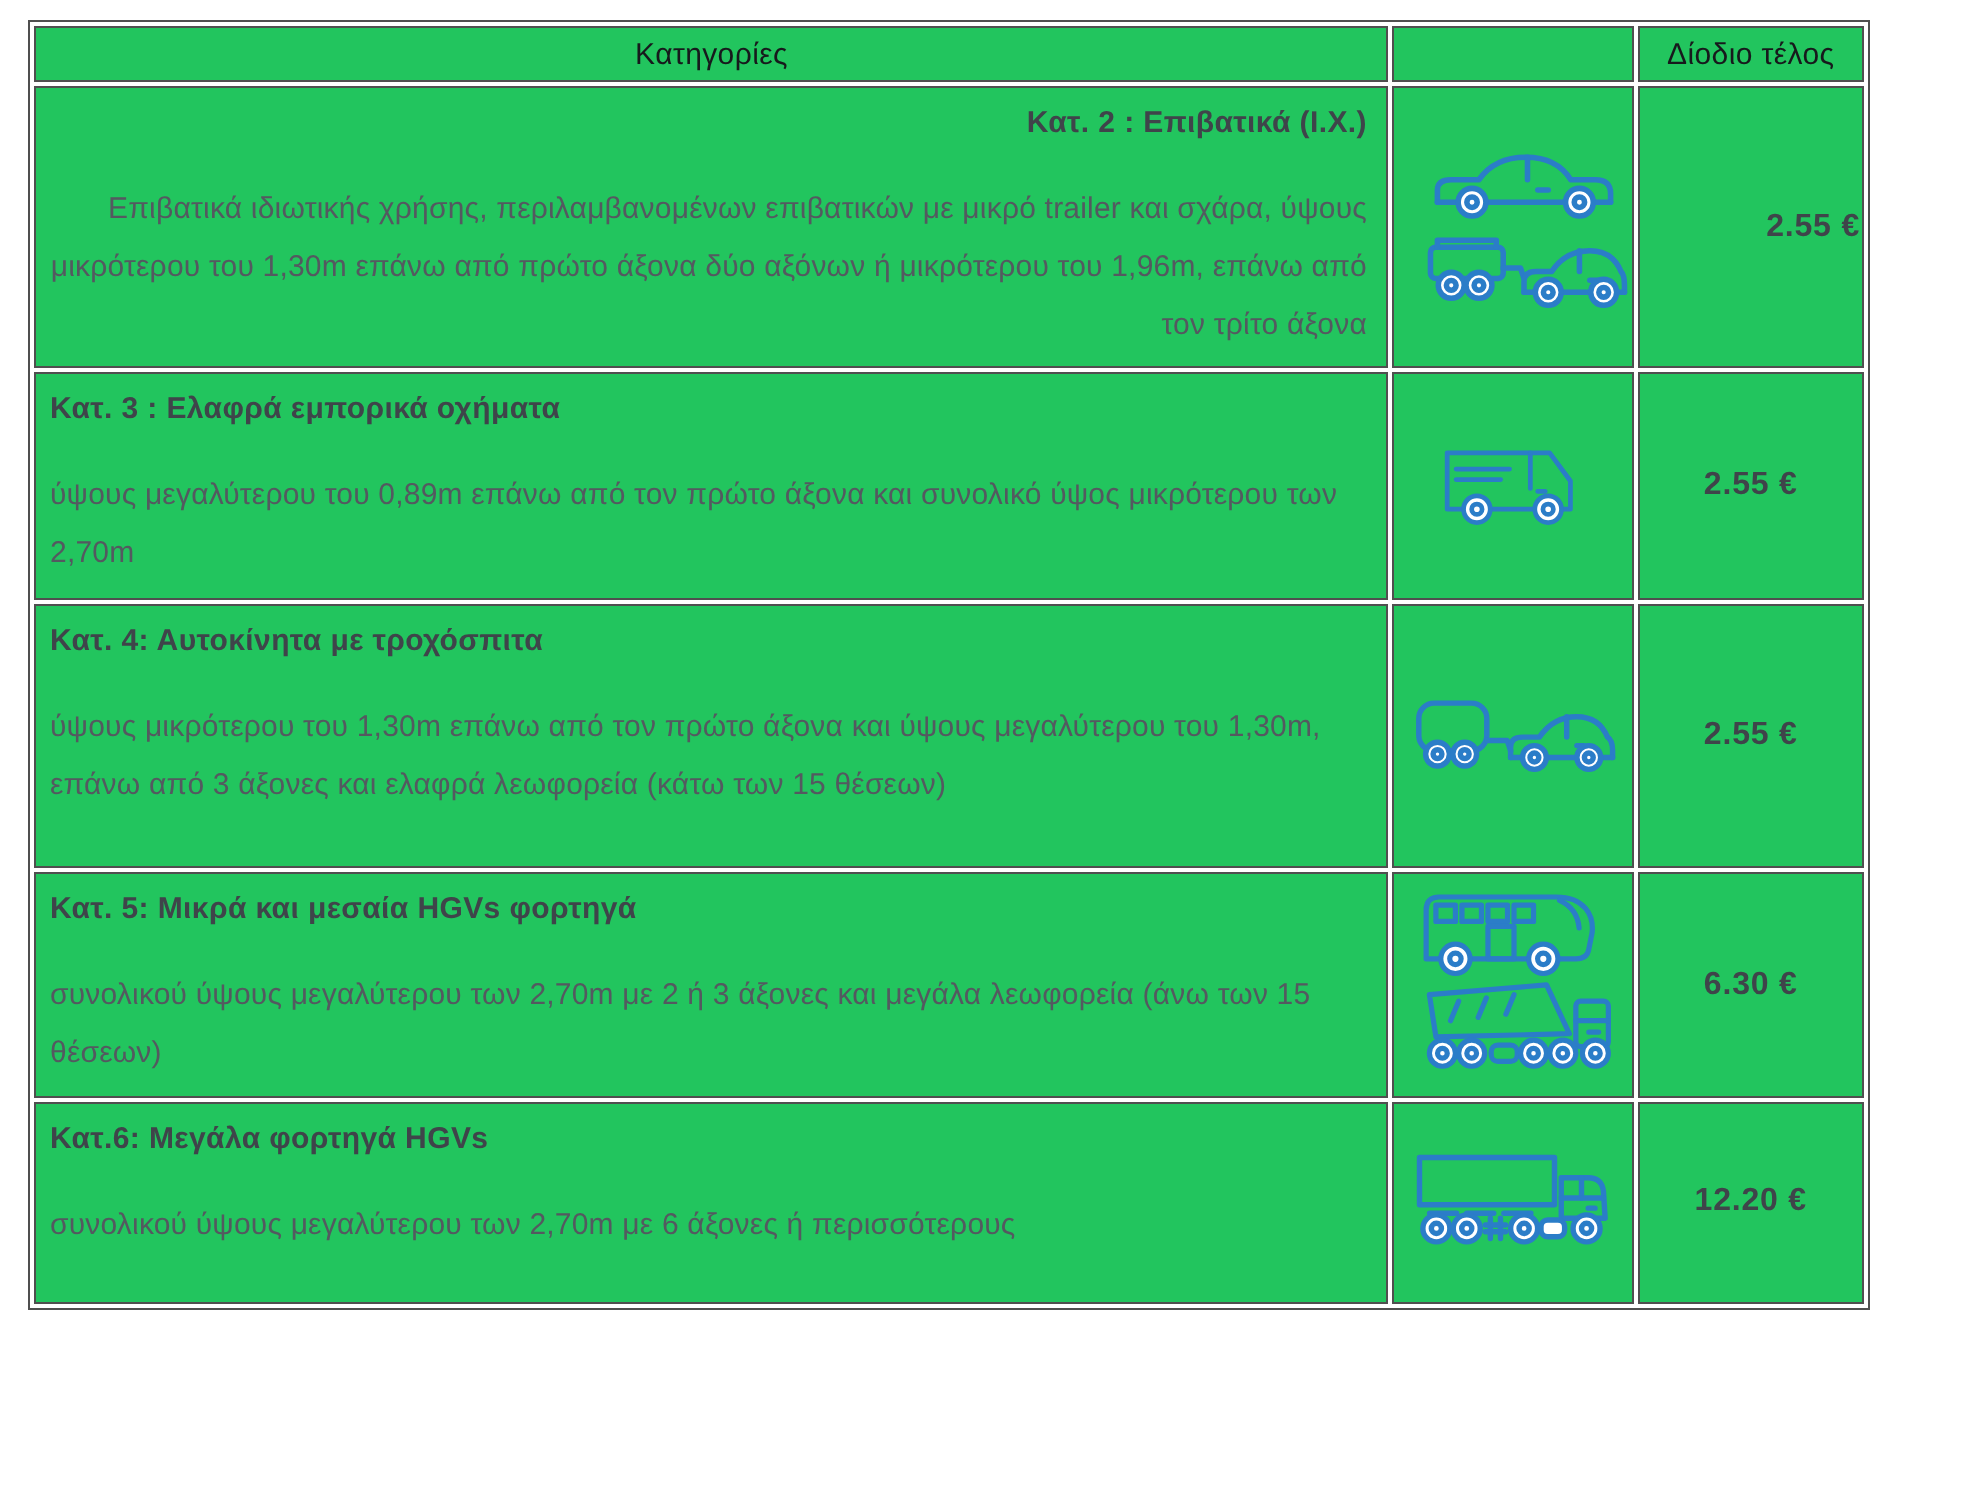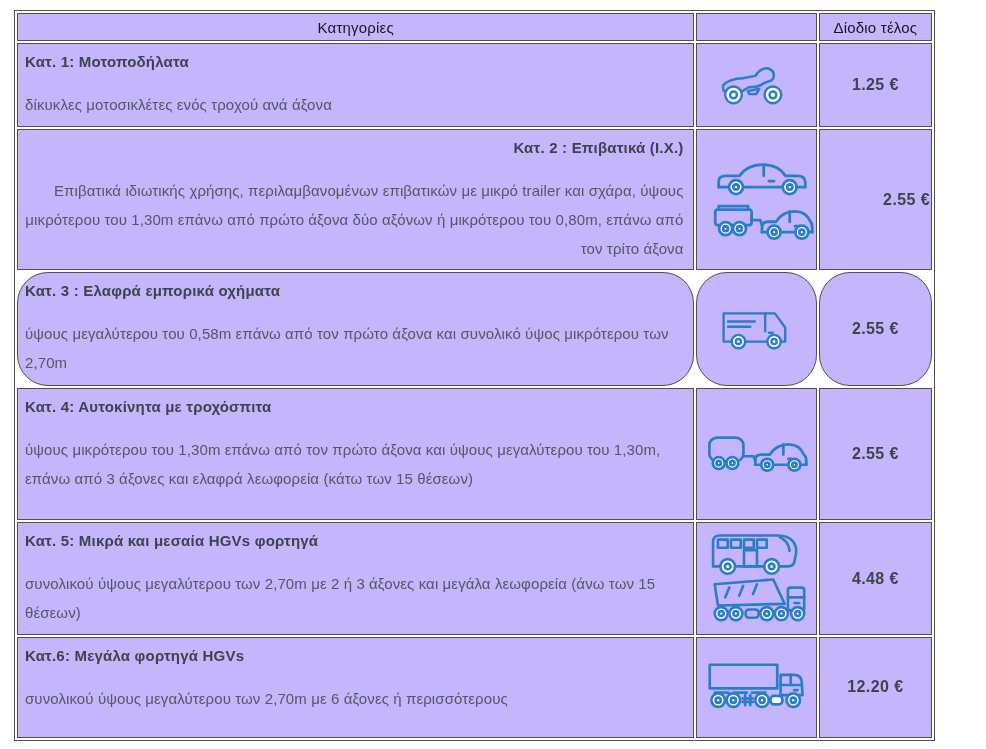--- a/index.html
+++ b/index.html
@@ -21,21 +21,21 @@
     border-spacing: 2px;
     border: 1px solid #4f4f4f;
     table-layout: fixed;
   }
   col.col-desc  { width: 676px; }
   col.col-icon  { width: 120px; }
   col.col-price { width: 113px; }
 
   th, td {
     border: 1px solid #4f4f4f;
-    background: #c4b5fd;
+    background: #22c55e;
     box-sizing: border-box;
   }
   th.hdr {
     height: 28px;
     font-size: 15px;
     font-weight: normal;
     color: #17191c;
     text-align: center;
     padding: 4px 2px;
     letter-spacing: 0.2px;
@@ -66,21 +66,21 @@
   td.price-cell {
     text-align: center;
     vertical-align: middle;
     font-size: 16px;
     font-weight: bold;
     color: #3f444a;
     letter-spacing: 0.4px;
   }
   .r1 td { height: 84px; }
   .r2 td { height: 138px; text-align: right; }
-  .r3 td { height: 114px; border-radius: 31px; }
+  .r3 td { height: 114px; }
   .r4 td { height: 132px; }
   .r5 td { height: 112px; }
   .r6 td { height: 101px; }
 
   .icon-wrap { display: inline-block; line-height: 0; }
   .vicon {
     stroke: #2b7dc8;
     fill: none;
     stroke-width: 3.2;
     stroke-linecap: round;
@@ -100,44 +100,25 @@
     </colgroup>
     <thead>
       <tr>
         <th class="hdr">Κατηγορίες</th>
         <th class="hdr"></th>
         <th class="hdr">Δίοδιο τέλος</th>
       </tr>
     </thead>
     <tbody>
 
-      <tr class="r1">
-        <td class="desc-cell">
-          <p class="cat-title">Κατ. 1: Μοτοποδήλατα</p>
-          <p class="cat-body">δίκυκλες μοτοσικλέτες ενός τροχού ανά άξονα</p>
-        </td>
-        <td class="icon-cell">
-          <span class="icon-wrap">
-            <svg class="vicon" width="76" height="47" viewBox="0 0 100 62">
-              <path d="M6,41 L5,34 C9,28 20,24 31,24 L48,21 C52,13 61,9 67,12 C73,15 74,23 69,27 L60,30 C55,34 46,36 39,36 L31,41 Z"></path>
-              <path d="M38,41 L53,38 L49,45 L40,45 Z"></path>
-              <circle class="mask" cx="19" cy="46" r="11"></circle>
-                <circle cx="19" cy="46" r="4.5"></circle>
-              <circle class="mask" cx="71" cy="46" r="11"></circle>
-                <circle cx="71" cy="46" r="4.5"></circle>
-            </svg>
-          </span>
-        </td>
-        <td class="price-cell">1.25 €</td>
-      </tr>
 
       <tr class="r2">
         <td class="desc-cell">
           <p class="cat-title">Κατ. 2 : Επιβατικά (Ι.Χ.)</p>
-          <p class="cat-body">Επιβατικά ιδιωτικής χρήσης, περιλαμβανομένων επιβατικών με μικρό trailer και σχάρα, ύψους μικρότερου του 1,30m επάνω από πρώτο άξονα δύο αξόνων ή μικρότερου του 0,80m, επάνω από τον τρίτο άξονα</p>
+          <p class="cat-body">Επιβατικά ιδιωτικής χρήσης, περιλαμβανομένων επιβατικών με μικρό trailer και σχάρα, ύψους μικρότερου του 1,30m επάνω από πρώτο άξονα δύο αξόνων ή μικρότερου του 1,96m, επάνω από τον τρίτο άξονα</p>
         </td>
         <td class="icon-cell">
           <span class="icon-wrap">
             <svg class="vicon" width="104" height="97" viewBox="0 0 120 112">
               <path d="M10,44 L10,37 Q10,31 18,31 L34,31 Q43,18 61,18 Q79,18 87,31 L101,31 Q110,31 110,39 L110,44"></path>
               <path d="M10,44 L110,44"></path>
               <path d="M62,18 L62,31"></path>
               <path d="M68,37 L74,37"></path>
               <circle class="mask" cx="30" cy="44" r="8"></circle>
                 <circle cx="30" cy="44" r="3"></circle>
@@ -160,21 +141,21 @@
                 <circle cx="106" cy="96" r="2.8"></circle>
             </svg>
           </span>
         </td>
         <td class="price-cell">2.55 €</td>
       </tr>
 
       <tr class="r3">
         <td class="desc-cell">
           <p class="cat-title">Κατ. 3 : Ελαφρά εμπορικά οχήματα</p>
-          <p class="cat-body">ύψους μεγαλύτερου του 0,58m επάνω από τον πρώτο άξονα και συνολικό ύψος μικρότερου των 2,70m</p>
+          <p class="cat-body">ύψους μεγαλύτερου του 0,89m επάνω από τον πρώτο άξονα και συνολικό ύψος μικρότερου των 2,70m</p>
         </td>
         <td class="icon-cell">
           <span class="icon-wrap">
             <svg class="vicon" width="82" height="49" viewBox="0 0 110 66">
               <path d="M10,52 L10,14 L79,14 L93,33 L93,52 L10,52 Z"></path>
               <path d="M66,14 L66,38"></path>
               <path d="M16,25 L52,25"></path>
               <path d="M16,32 L46,32"></path>
               <path d="M71,40 L76,40"></path>
               <circle class="mask" cx="30" cy="52" r="9"></circle>
@@ -248,21 +229,21 @@
               <rect x="46" y="99" width="16" height="10" rx="4"></rect>
               <circle class="mask" cx="72" cy="104" r="8"></circle>
                 <circle cx="72" cy="104" r="3"></circle>
               <circle class="mask" cx="90" cy="104" r="8"></circle>
                 <circle cx="90" cy="104" r="3"></circle>
               <circle class="mask" cx="110" cy="104" r="8"></circle>
                 <circle cx="110" cy="104" r="3"></circle>
             </svg>
           </span>
         </td>
-        <td class="price-cell">4.48 €</td>
+        <td class="price-cell">6.30 €</td>
       </tr>
 
       <tr class="r6">
         <td class="desc-cell">
           <p class="cat-title">Κατ.6: Μεγάλα φορτηγά HGVs</p>
           <p class="cat-body">συνολικού ύψους μεγαλύτερου των 2,70m με 6 άξονες ή περισσότερους</p>
         </td>
         <td class="icon-cell">
           <span class="icon-wrap">
             <svg class="vicon" width="102" height="54" viewBox="0 0 120 64">

